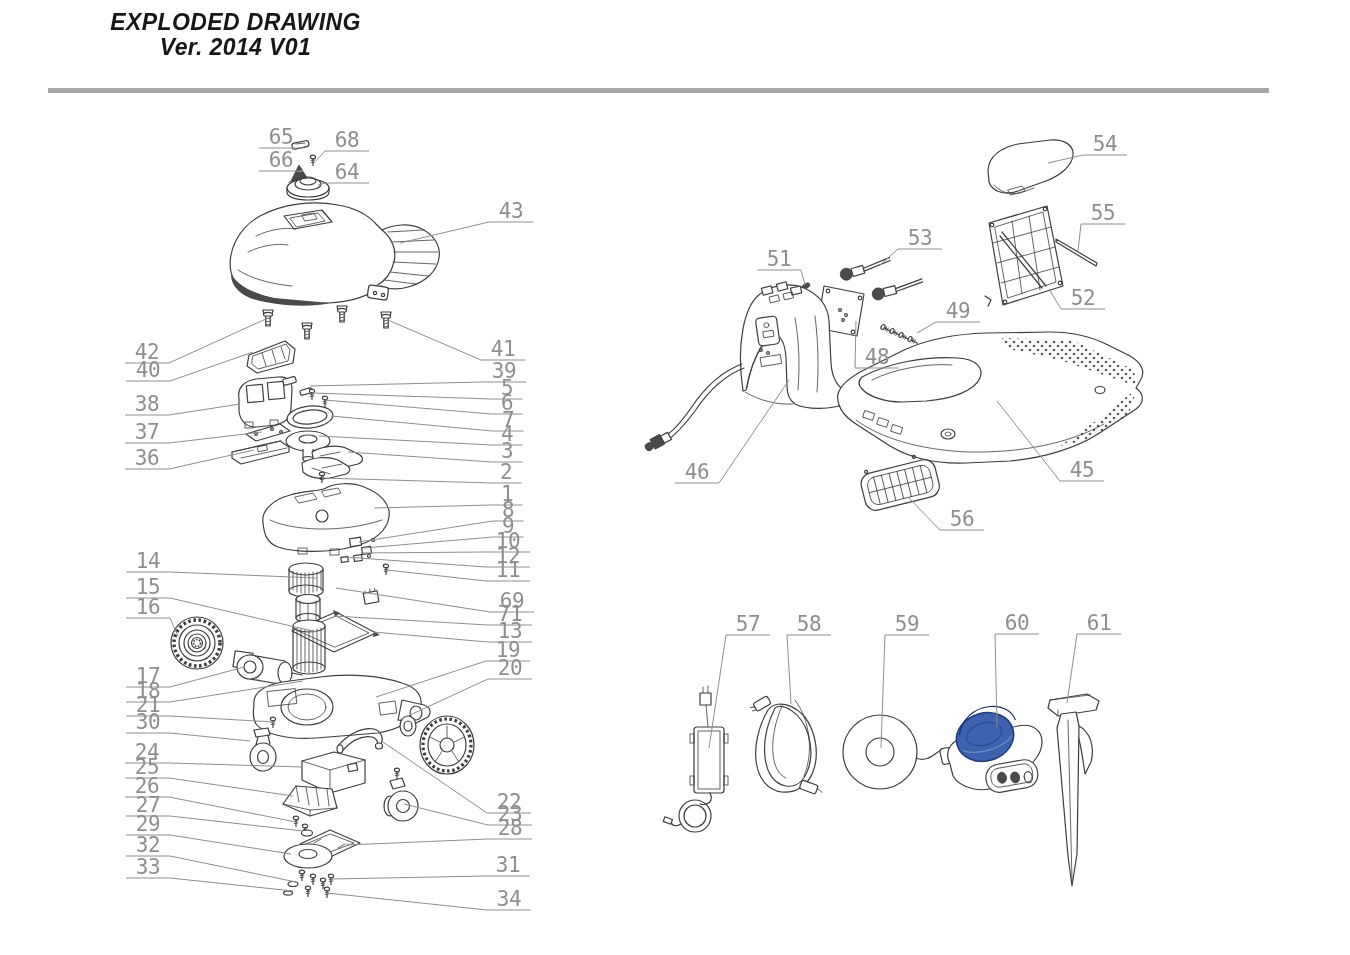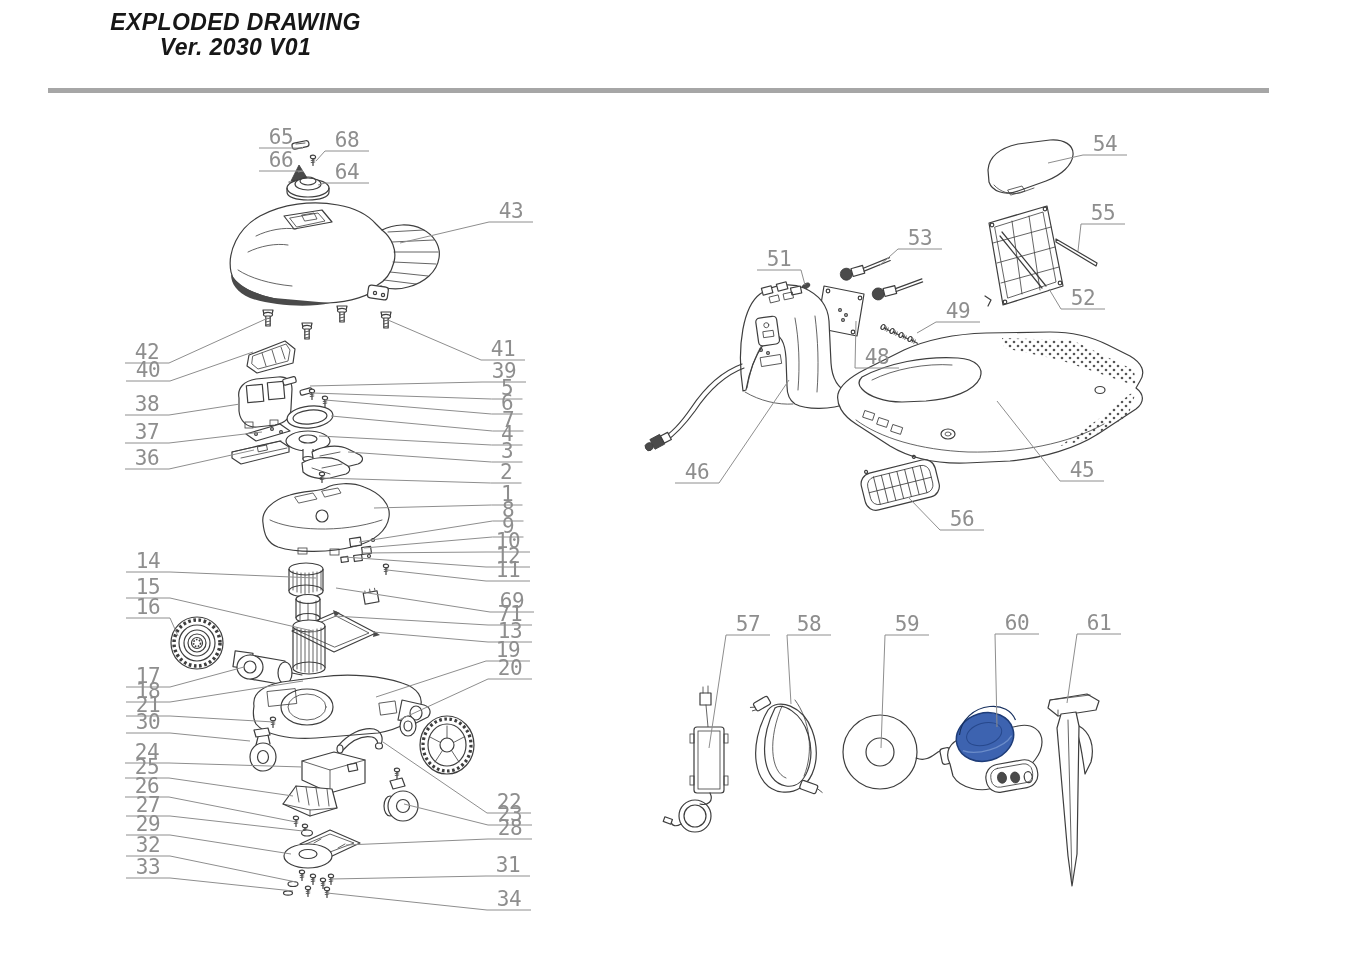--- a/index.html
+++ b/index.html
@@ -18,21 +18,21 @@
   .dko{fill:var(--dark);stroke:var(--line);stroke-width:.8;}
   .plabel{font-family:"DejaVu Sans Mono",monospace;font-size:21px;fill:var(--label);
        text-anchor:middle;letter-spacing:-.5px;}
   .leader{fill:none;stroke:var(--label);stroke-width:1;}
 </style>
 </head>
 <body>
 
 <div class="title-block">
   <div>EXPLODED DRAWING</div>
-  <div>Ver. 2030 V01</div>
+  <div>Ver. 2014 V01</div>
 </div>
 <div class="rule"></div>
 
 <svg id="drawing" viewBox="0 0 1350 955">
   <defs>
     <g id="scrw">
       <ellipse cx="0" cy="0" rx="2.6" ry="1.8" class="lnw"></ellipse>
       <line x1="0" y1="1.5" x2="0" y2="8.5" class="ln"></line>
       <line x1="-1.8" y1="3.5" x2="1.8" y2="3" class="lnt"></line>
       <line x1="-1.8" y1="5.5" x2="1.8" y2="5" class="lnt"></line>

